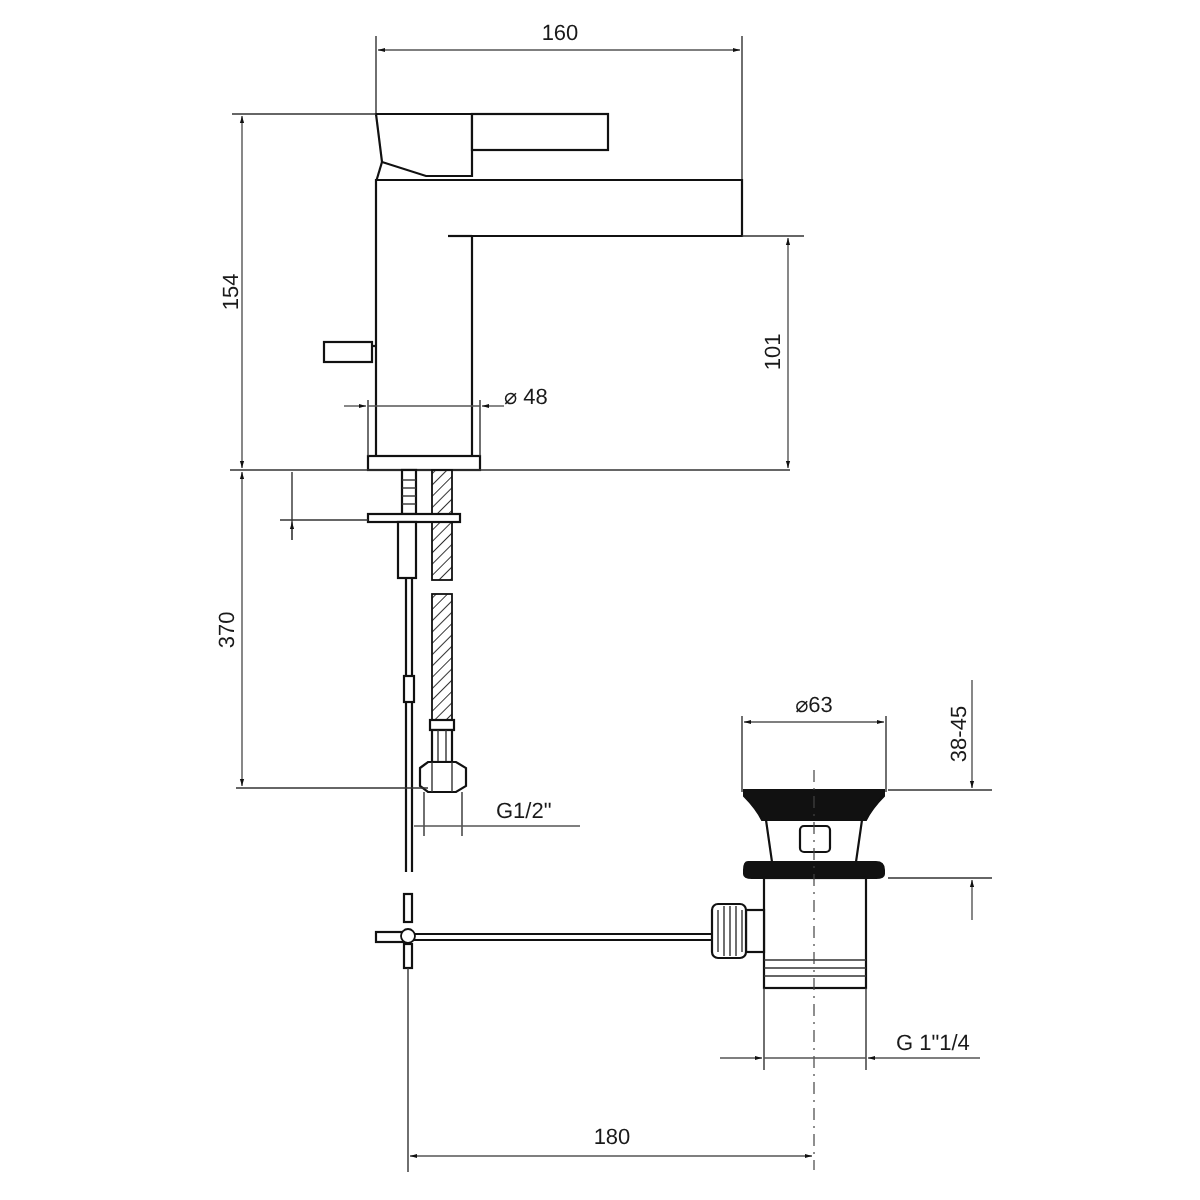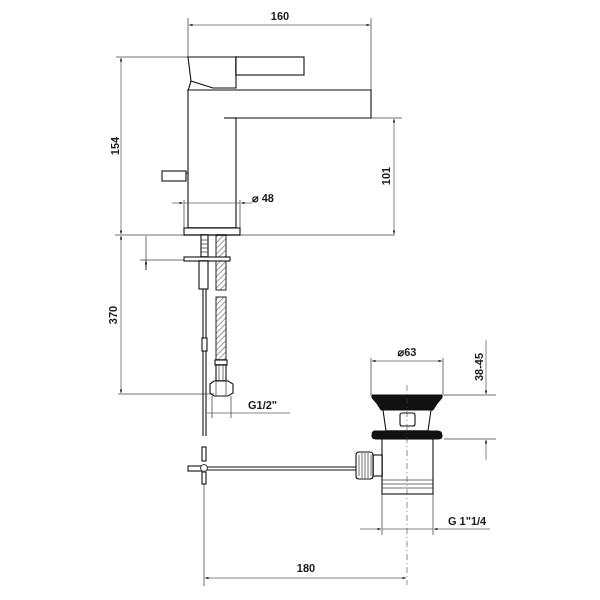--- a/index.html
+++ b/index.html
@@ -1,17 +1,17 @@
 <!DOCTYPE html>
 <html><head>
 <meta charset="utf-8">
 <style>
   html, body { margin: 0; padding: 0; background: #ffffff; }
   body { width: 600px; height: 600px; overflow: hidden; }
-  #stage { position: relative; width: 600px; height: 600px; font-weight: bold; }
+  #stage { position: relative; width: 600px; height: 600px; }
   svg { position: absolute; left: 0; top: 0; }
   .dim-text {
     font-family: "Liberation Sans", sans-serif;
     font-size: 11px;
     fill: #1a1a1a;
   }
   .dim-line { stroke: #555; stroke-width: 0.7; fill: none; }
   .obj { stroke: #111; stroke-width: 1.1; fill: #fff; }
   .obj-line { stroke: #111; stroke-width: 1.1; fill: none; }
   .center { stroke: #444; stroke-width: 0.6; stroke-dasharray: 6 3 1 3; fill: none; }

